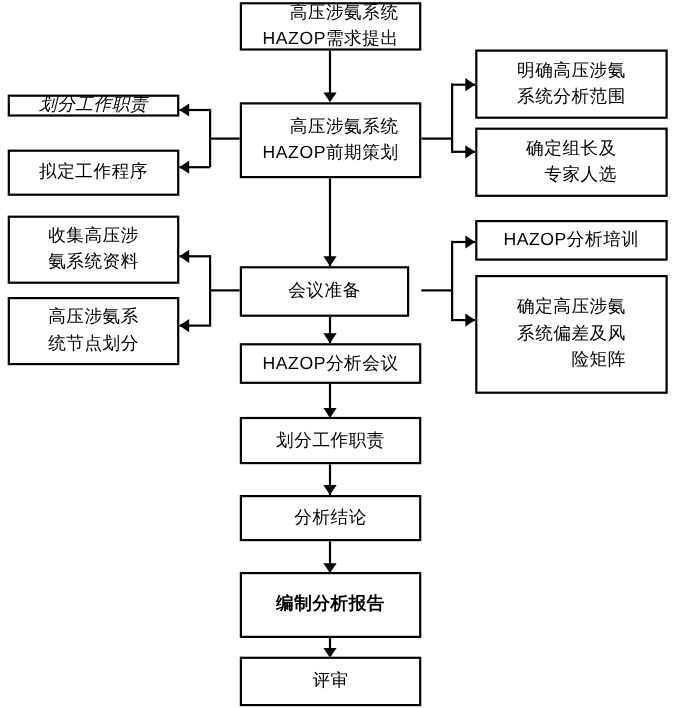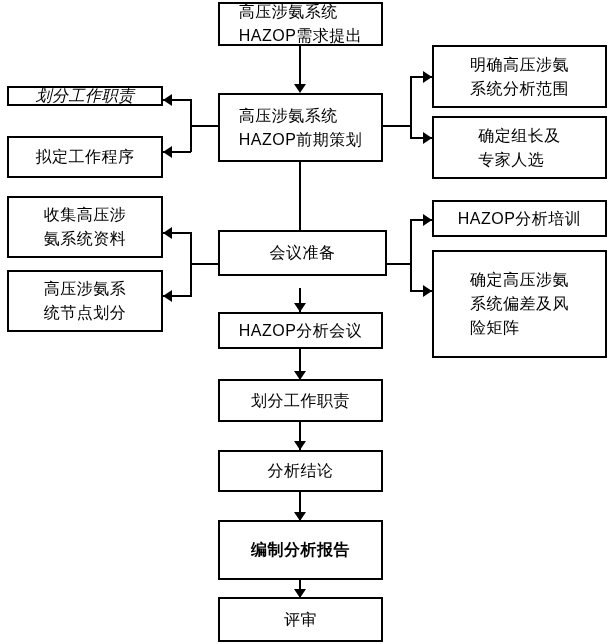--- a/index.html
+++ b/index.html
@@ -18,21 +18,21 @@
     overflow: hidden;
   }
   .box {
     position: absolute;
     box-sizing: border-box;
     border: 2px solid #000000;
     background: #ffffff;
     display: flex;
     align-items: center;
     justify-content: center;
-    text-align: left;
+    text-align: right;
     color: #000000;
     font-size: 16px;
     line-height: 24px;
     font-family: "Liberation Sans", sans-serif;
     letter-spacing: 0.5px;
     white-space: pre-line;
     padding: 0 4px;
   }
   .conn {
     position: absolute;
@@ -124,21 +124,21 @@
   <div class="box" style="left:7px; top:86px; width:156px; height:20px;font-style:italic;">划分工作职责</div>
 
   <div class="box" style="left:7px; top:136px; width:156px; height:42px;">拟定工作程序</div>
 
   <div class="box" style="left:432px; top:45px; width:175px; height:63px;">明确高压涉氨
 系统分析范围</div>
 
   <div class="box" style="left:432px; top:116px; width:175px; height:63px;">确定组长及
 专家人选</div>
 
-  <div class="box" style="left:218px; top:230px; width:169px; height:46px;">会议准备</div>
+  <div class="box" style="left:218px; top:242px; width:154px; height:46px;">会议准备</div>
 
   <div class="box" style="left:7px; top:196px; width:156px; height:62px;">收集高压涉
 氨系统资料</div>
 
   <div class="box" style="left:7px; top:270px; width:156px; height:62px;">高压涉氨系
 统节点划分</div>
 
   <div class="box" style="left:432px; top:200px; width:175px; height:37px;">HAZOP分析培训</div>
 
   <div class="box" style="left:432px; top:250px; width:175px; height:108px;">确定高压涉氨

